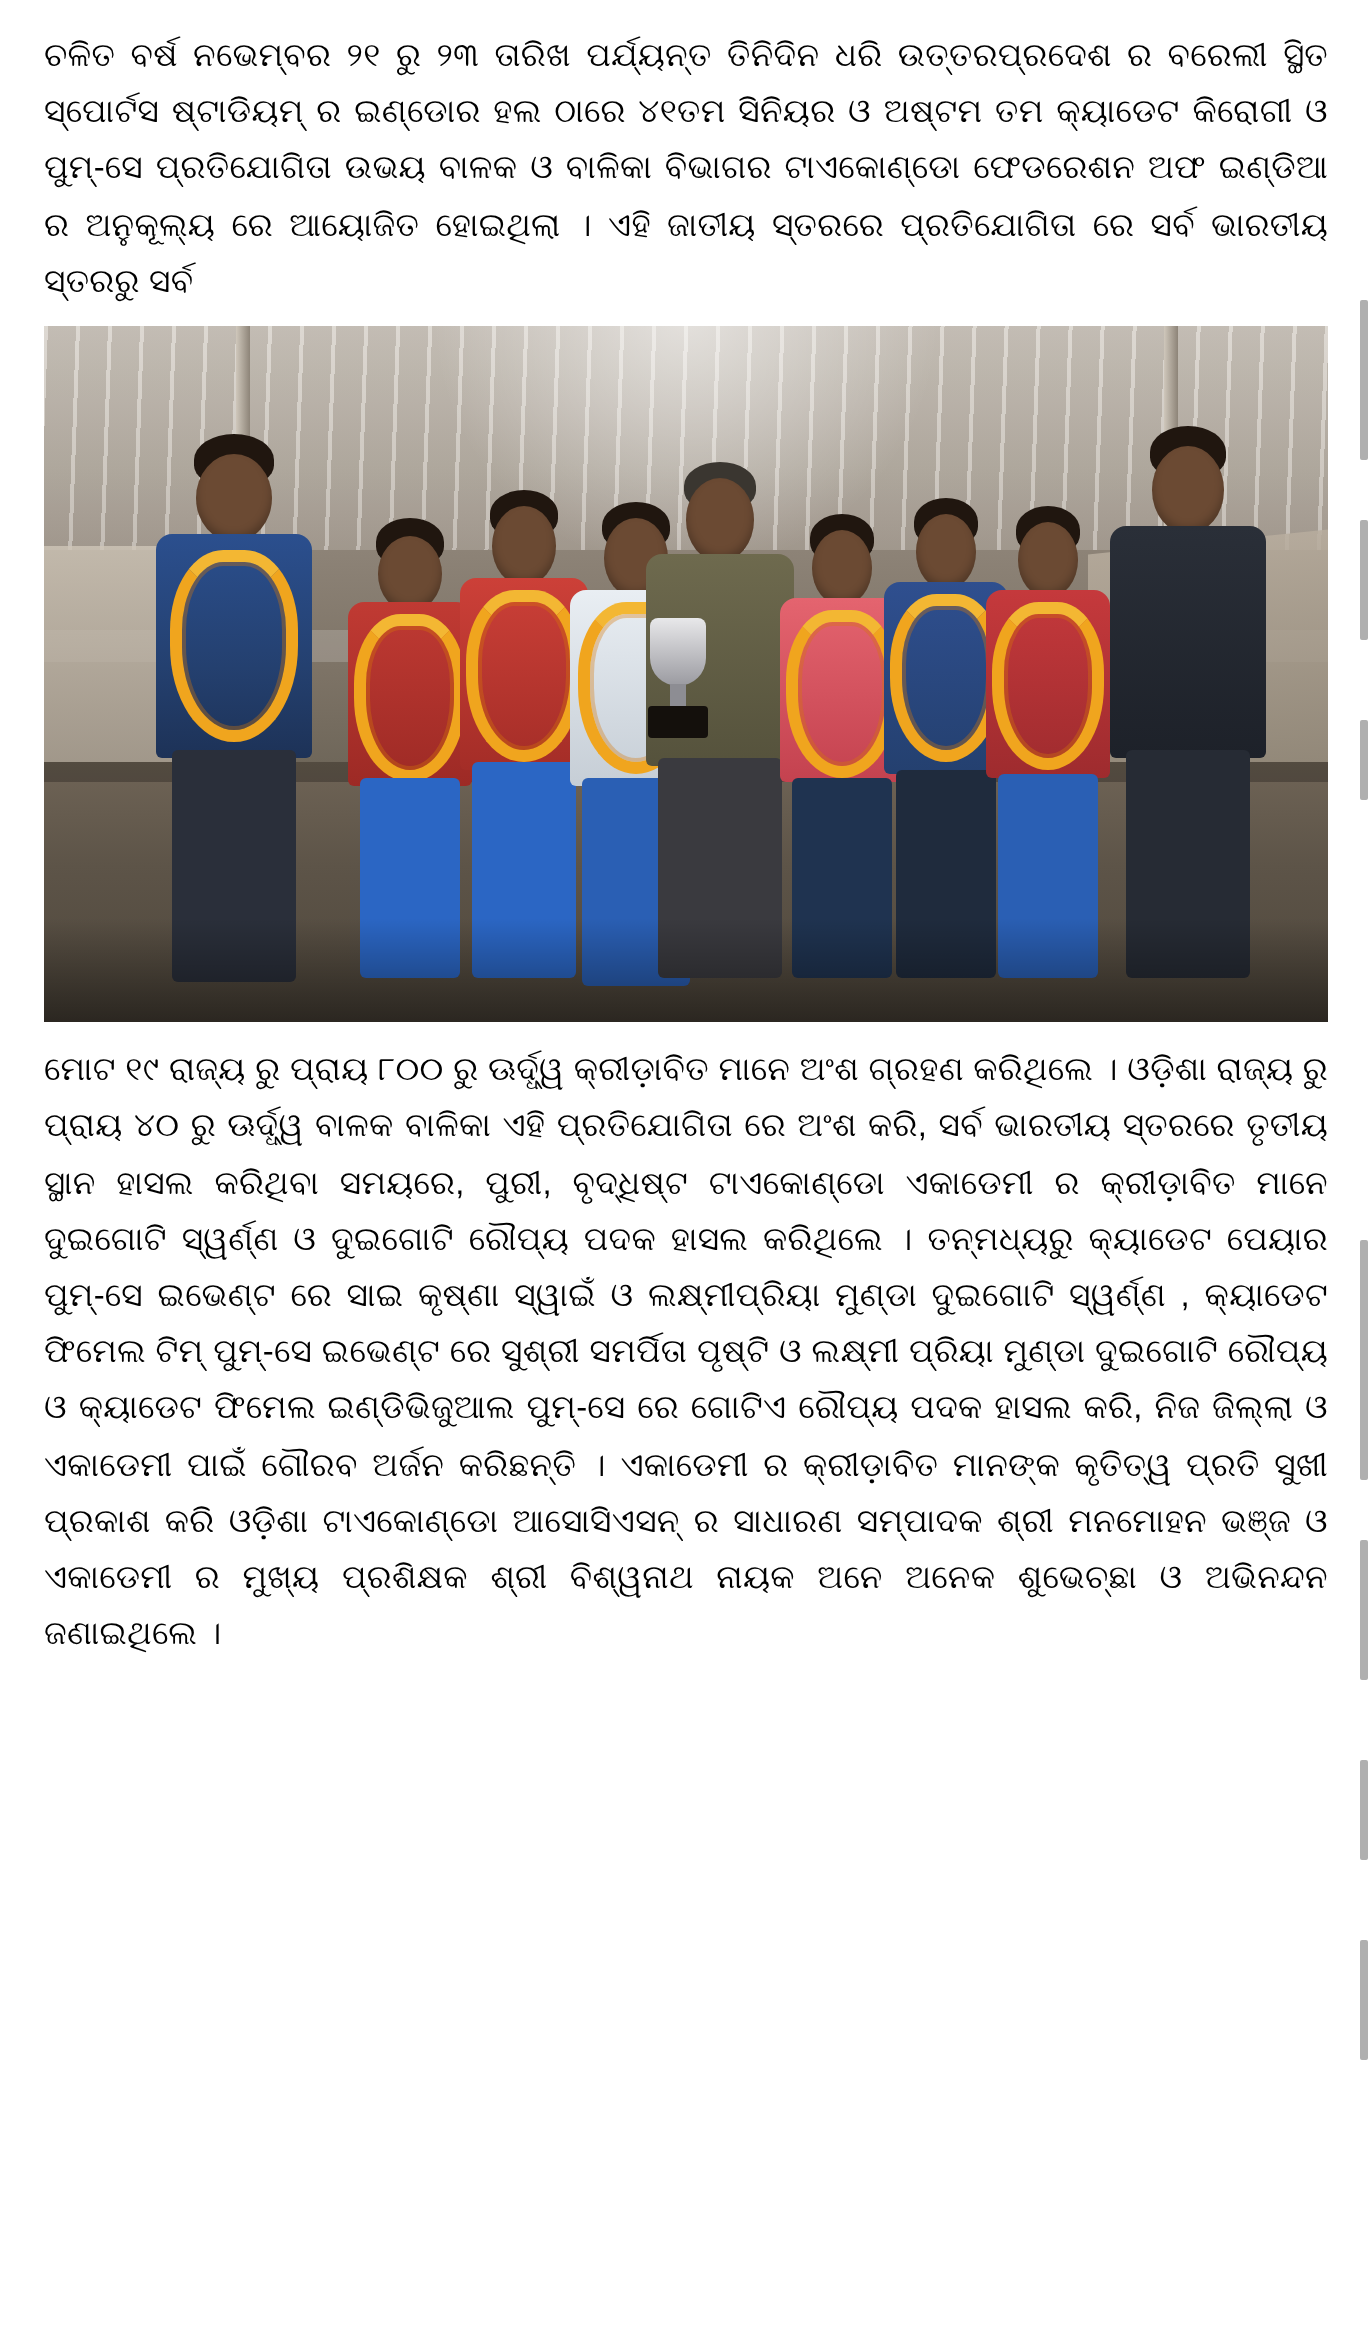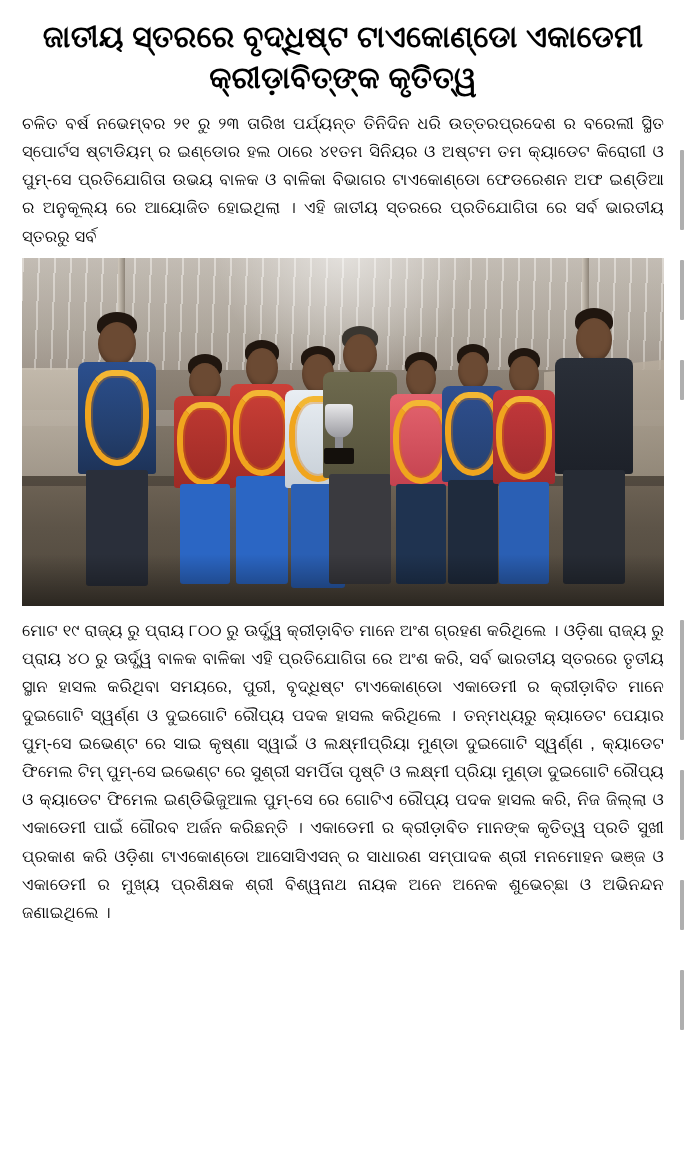--- a/index.html
+++ b/index.html
@@ -203,21 +203,20 @@
     background: #6d6d6d;
     border-radius: 1px;
     opacity: .55;
   }
 </style>
 </head>
 <body>
 
 <div class="page">
 
-  <h1 class="headline">ଜାତୀୟ ସ୍ତରରେ ବୃଦ୍ଧିଷ୍ଟ ଟାଏକୋଣ୍ଡୋ ଏକାଡେମୀ କ୍ରୀଡ଼ାବିତ୍‌ଙ୍କ କୃତିତ୍ୱ</h1>
 
   <p class="body-text para-top">ଚଳିତ ବର୍ଷ ନଭେମ୍ବର ୨୧ ରୁ ୨୩ ତାରିଖ ପର୍ଯ୍ୟନ୍ତ ତିନିଦିନ ଧରି ଉତ୍ତରପ୍ରଦେଶ ର ବରେଲୀ ସ୍ଥିତ ସ୍ପୋର୍ଟସ ଷ୍ଟାଡିୟମ୍ ର ଇଣ୍ଡୋର ହଲ ଠାରେ ୪୧ତମ ସିନିୟର ଓ ଅଷ୍ଟମ ତମ କ୍ୟାଡେଟ କିରୋଗୀ ଓ ପୁମ୍‌-ସେ ପ୍ରତିଯୋଗିତା ଉଭୟ ବାଳକ ଓ ବାଳିକା ବିଭାଗର ଟାଏକୋଣ୍ଡୋ ଫେଡରେଶନ ଅଫ ଇଣ୍ଡିଆ ର ଅନୁକୂଲ୍ୟ ରେ ଆୟୋଜିତ ହୋଇଥିଲା । ଏହି ଜାତୀୟ ସ୍ତରରେ ପ୍ରତିଯୋଗିତା ରେ ସର୍ବ ଭାରତୀୟ ସ୍ତରରୁ ସର୍ବ</p>
 
   <div class="photo">
     <div class="ceiling"></div>
     <div class="backwall">
         <div class="band"></div>
       </div>
     <div class="left-panel"></div>
     <div class="right-panel"></div>

